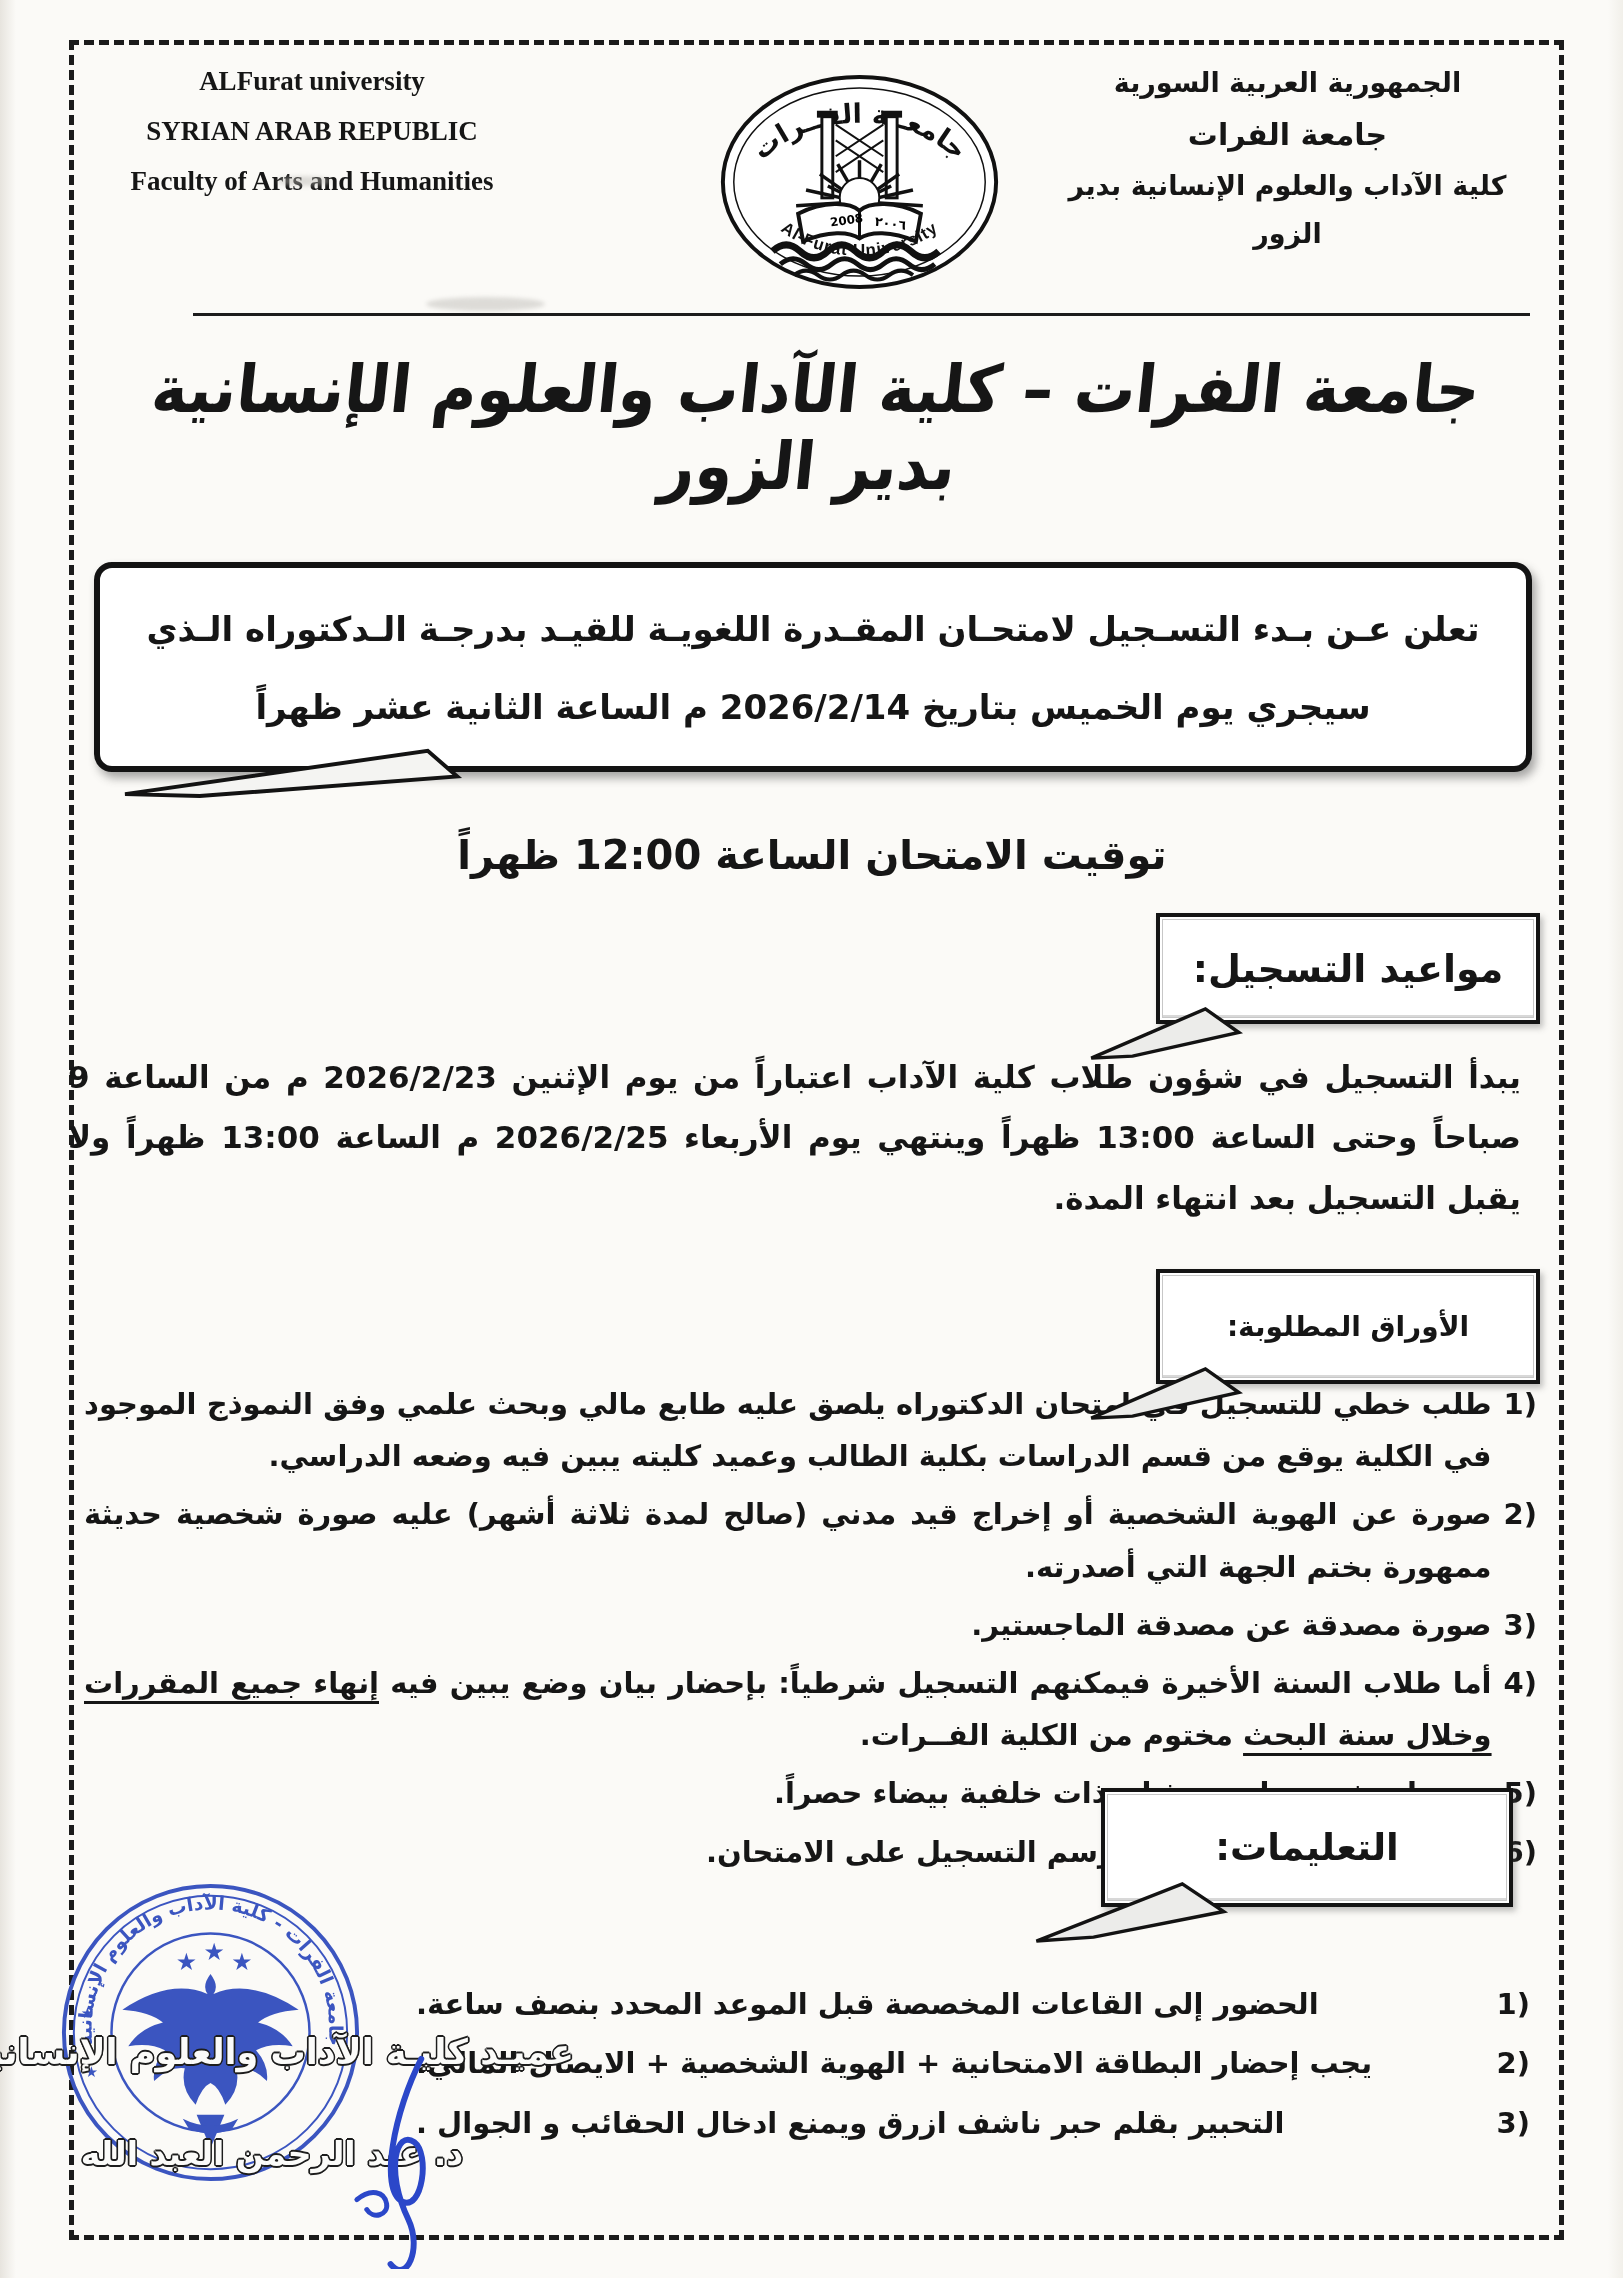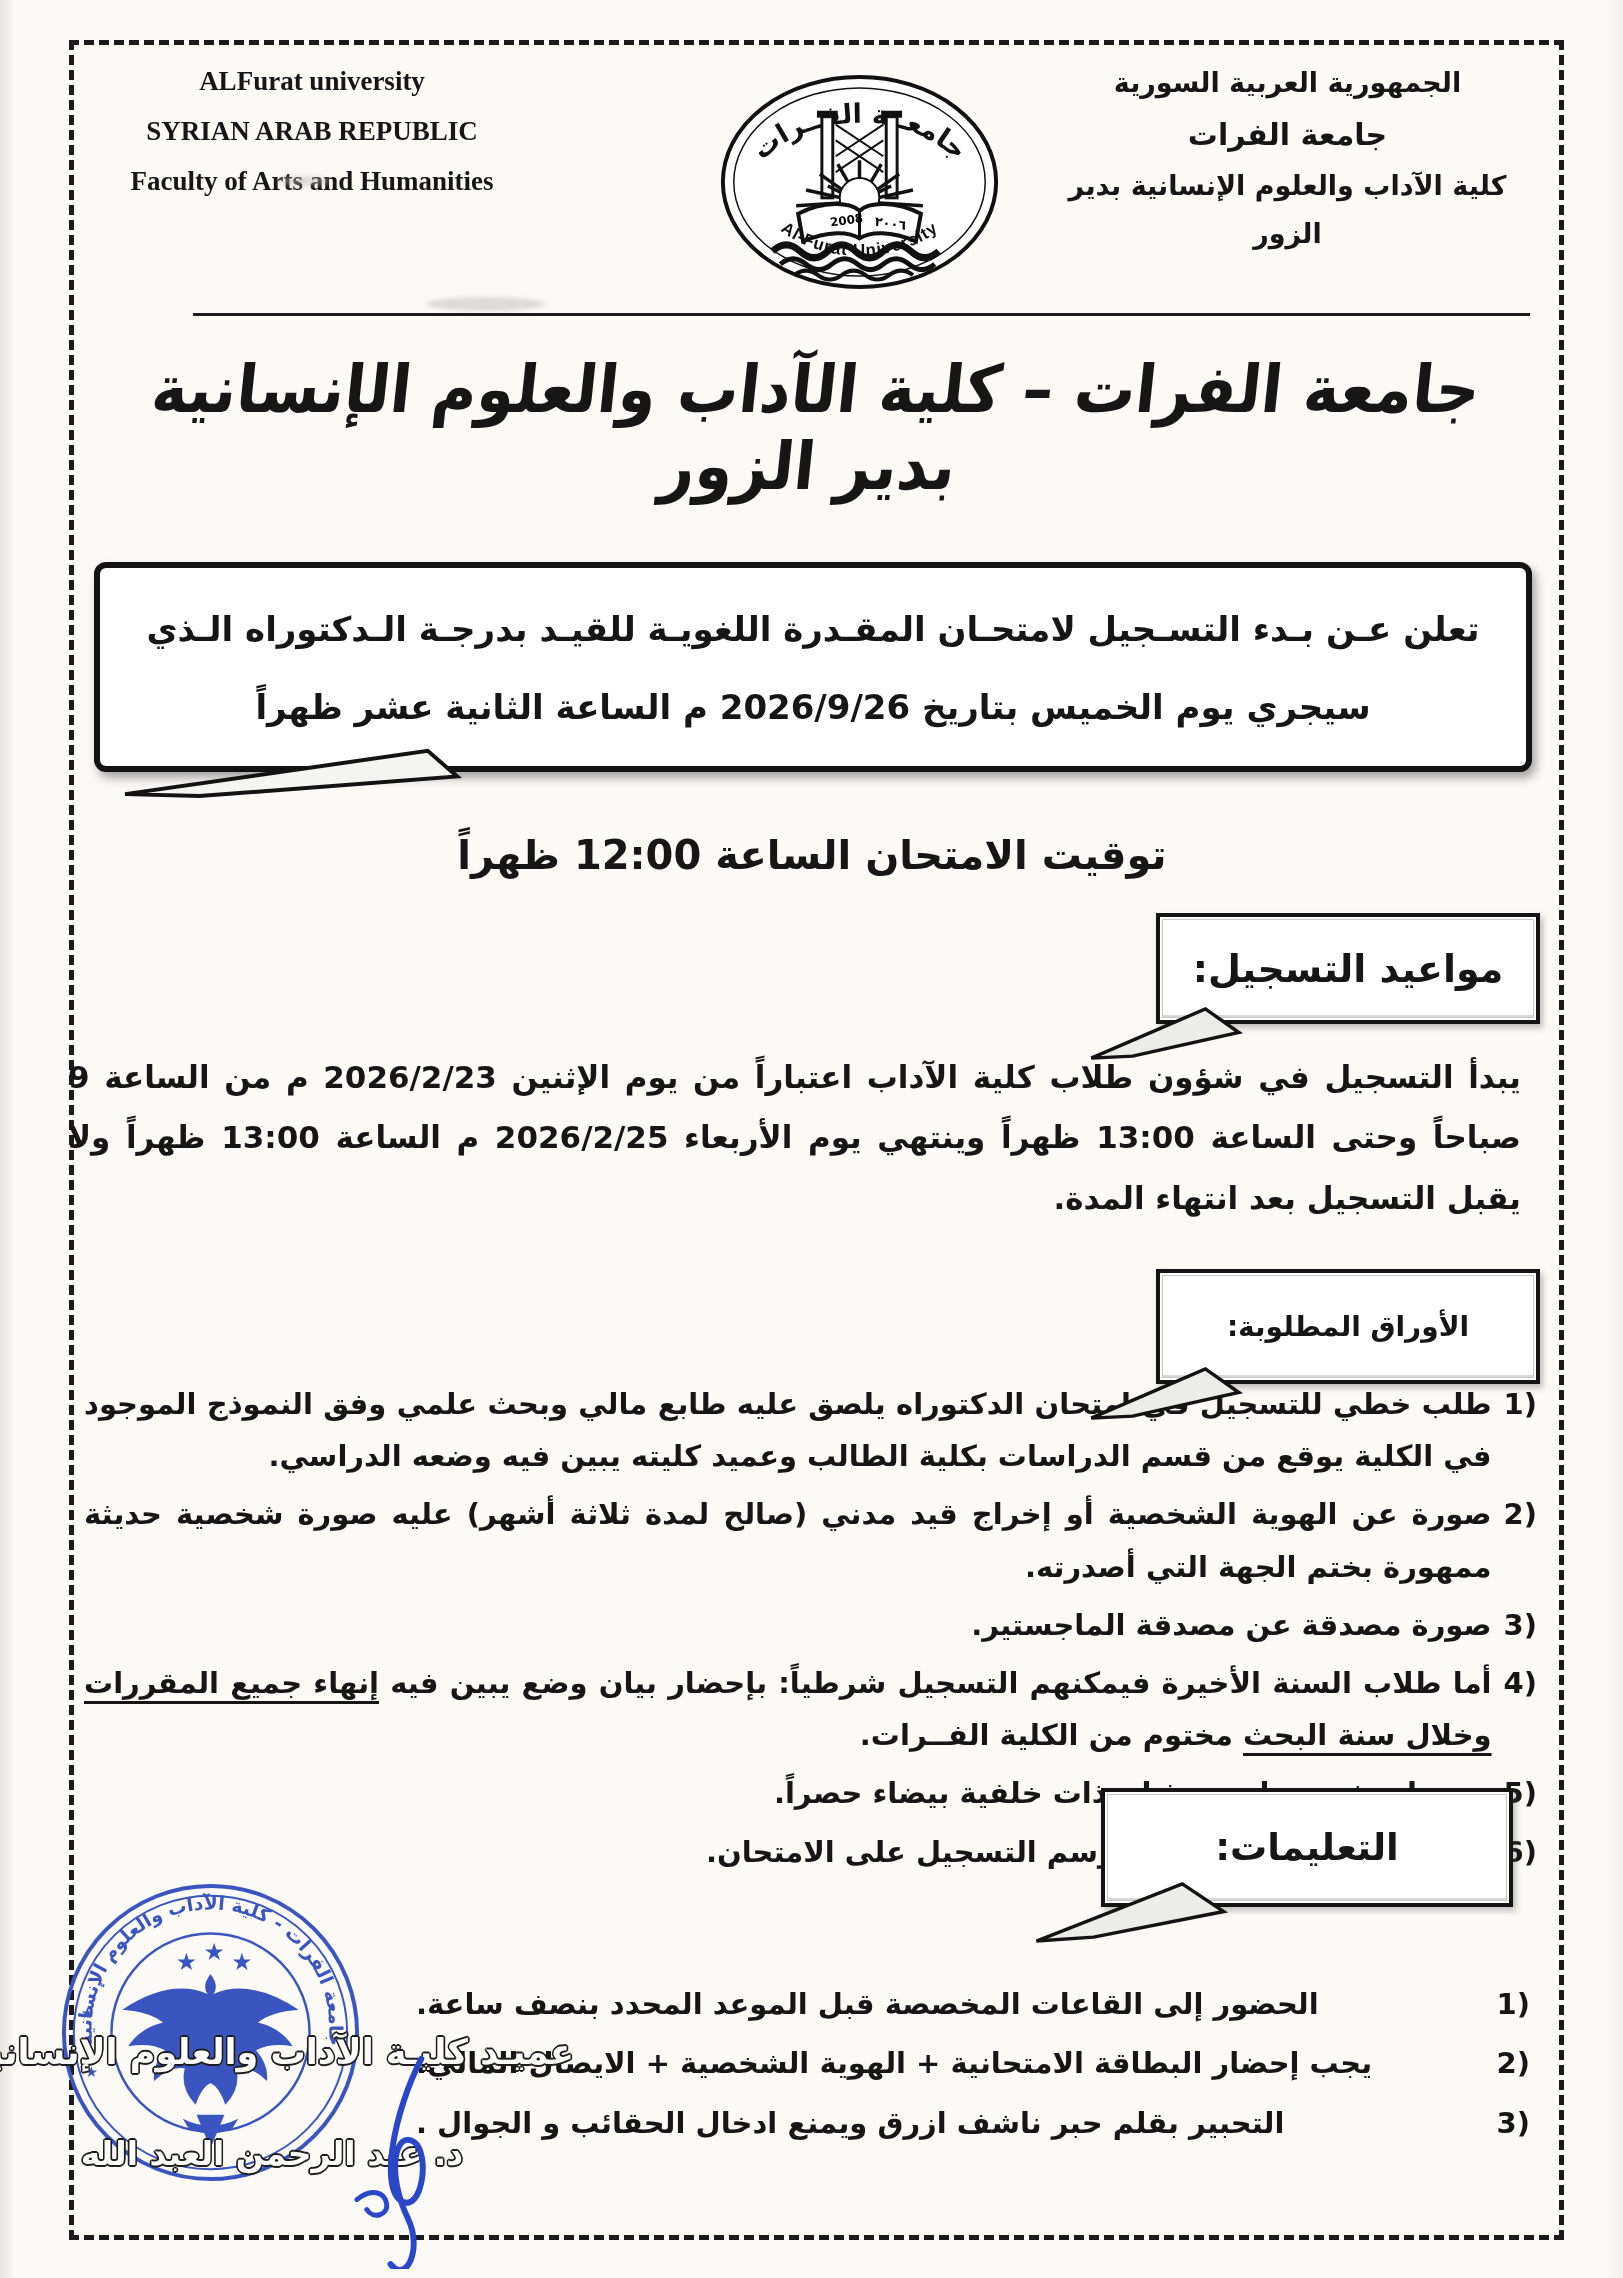--- a/index.html
+++ b/index.html
@@ -23,21 +23,21 @@
   .smudge{position:absolute; background:#b9b7b2; opacity:.45; filter:blur(2px); border-radius:50%;}
   
   .callig{
     position:absolute; left:119px; top:356px; width:1386px; text-align:center; direction:rtl;
     font-size:61px; font-weight:bold; transform:skewX(-6deg) scaleY(1.08);
     letter-spacing:1px;
   }
   
   .announce{
     position:absolute; left:94px; top:562px; width:1438px; height:210px;
-    background:#fff; border:6px solid #131313; border-radius:12px;
+    background:#fff; border:6px solid #131313; border-radius:18px;
     box-shadow:4px 6px 10px rgba(60,60,60,.45), inset 0 0 0 2px #fff;
     direction:rtl; text-align:center; font-weight:bold; font-size:34px; line-height:2.3;
     padding-top:22px; box-sizing:border-box; z-index:4;
   }
   .announce .fold{position:absolute; left:20px; bottom:-34px;}
   
   .exam-time{
     position:absolute; left:119px; top:832px; width:1386px; text-align:center; direction:rtl;
     font-size:40px; font-weight:bold;
   }
@@ -144,21 +144,21 @@
   </div>
 
   <div class="smudge" style="left:426px; top:297px; width:119px; height:14px;"></div>
   <div class="smudge" style="left:277px; top:176px; width:54px; height:10px;"></div>
   <div class="hdr-rule"></div>
 
   <div class="callig">جامعة الفرات – كلية الآداب والعلوم الإنسانية بدير الزور</div>
 
   <div class="announce">
     <div>تعلن عـن بـدء التسـجيل لامتحـان المقـدرة اللغويـة للقيـد بدرجـة الـدكتوراه الـذي</div>
-    <div>سيجري يوم الخميس بتاريخ 2026/9/26 م الساعة الثانية عشر ظهراً</div>
+    <div>سيجري يوم الخميس بتاريخ 2026/2/14 م الساعة الثانية عشر ظهراً</div>
     <svg class="fold" width="356" height="57" viewBox="0 0 360 58">
       <polygon points="4,52 312,8 342,34 80,54" fill="#f4f4f2" stroke="#131313" stroke-width="4"></polygon>
     </svg>
   </div>
 
   <div class="exam-time">توقيت الامتحان الساعة 12:00 ظهراً</div>
 
   <div class="callout" style="left:1156px; top:913px; width:376px; height:103px; font-size:38px;">
     <span>مواعيد التسجيل:</span>
     <svg class="tail" width="158" height="61" viewBox="0 0 160 62">

